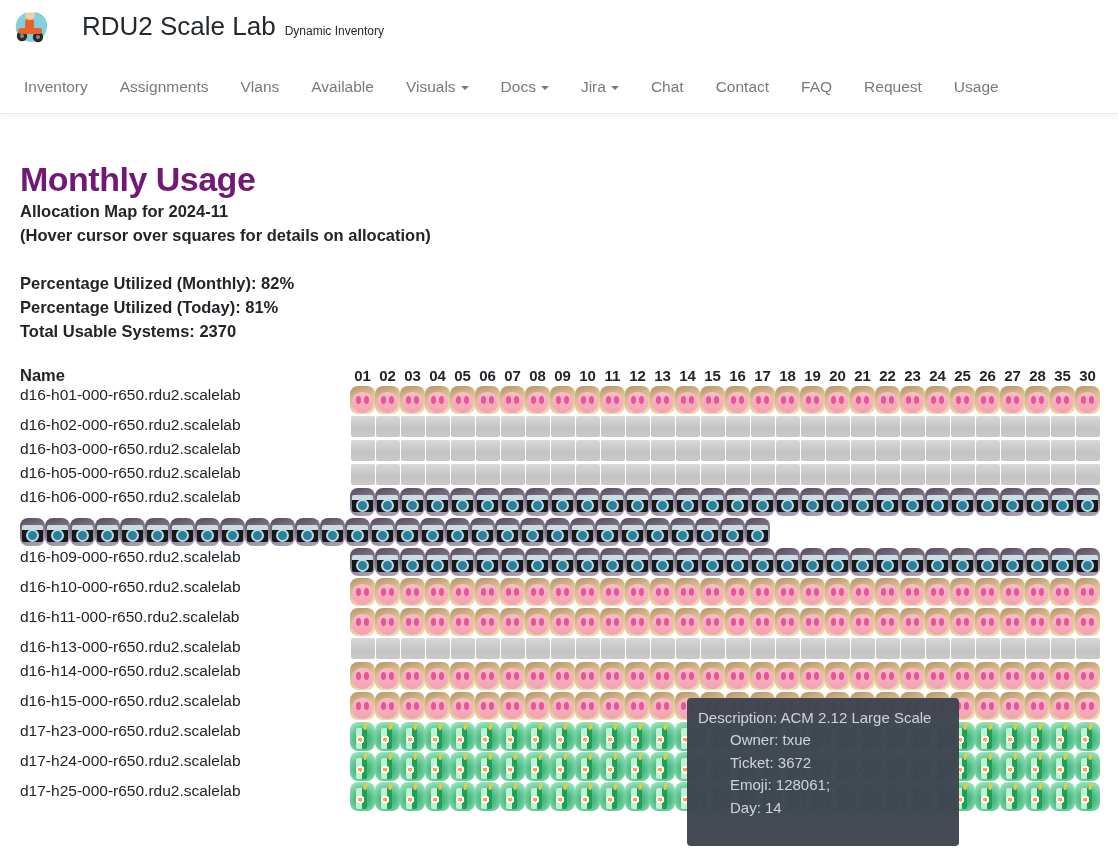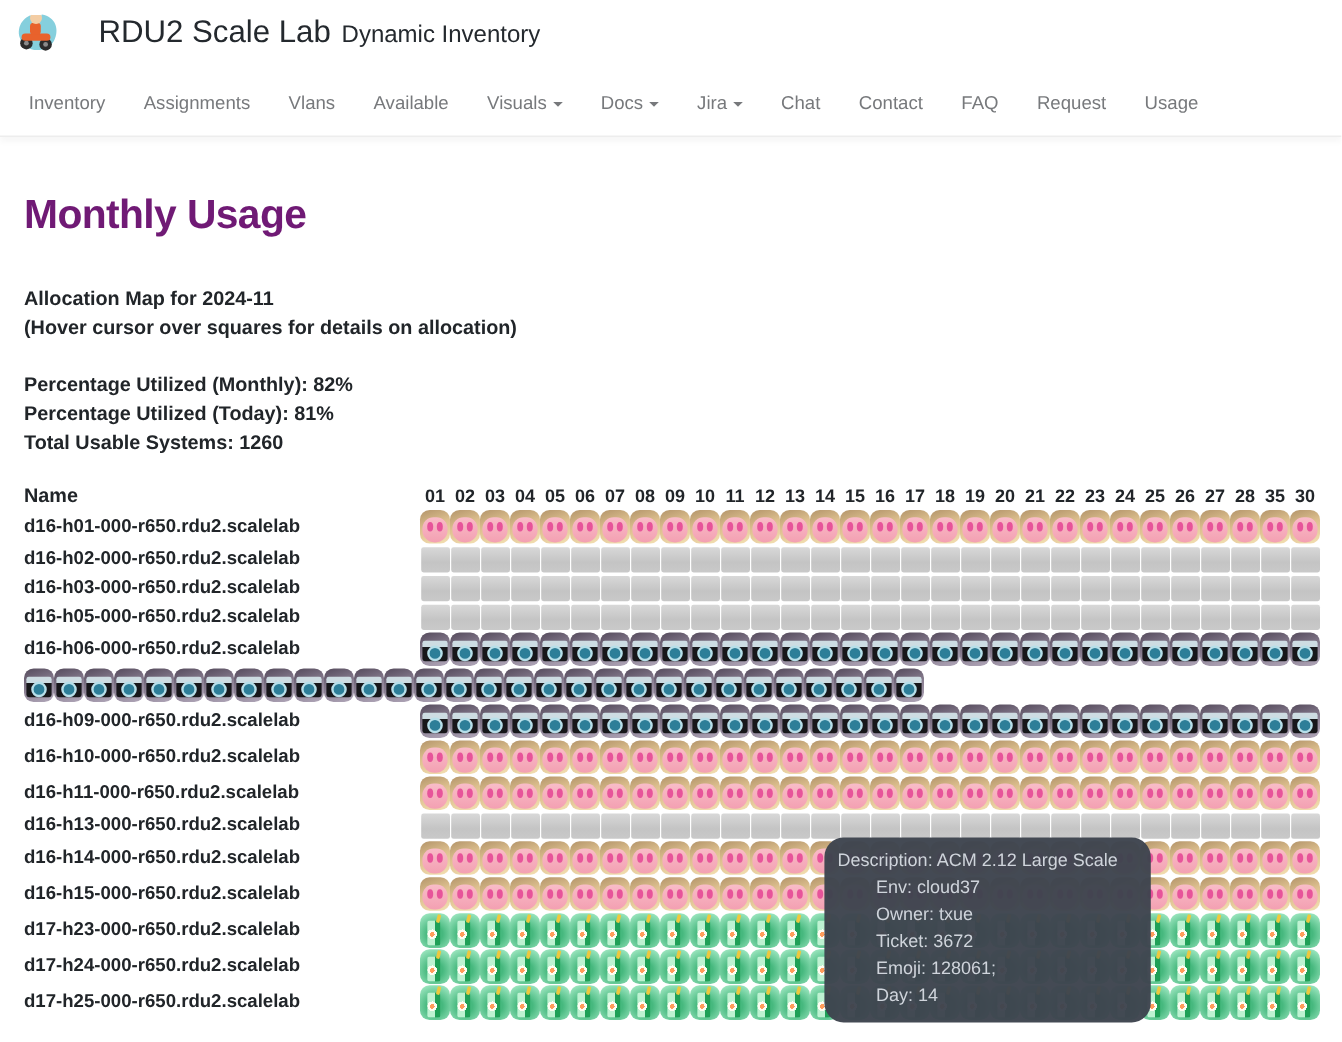--- a/index.html
+++ b/index.html
@@ -8,21 +8,21 @@
     width:1118px; height:868px; overflow:hidden; position:relative;
     background:#ffffff; color:#212529;
     font-family:"Liberation Sans", sans-serif;
   }
 
   
   .brand { display:flex; align-items:center; padding:4px 0 0 10px; height:48px; }
   .brand-logo { width:40px; height:40px; flex:0 0 auto; }
   .brand-text { display:flex; align-items:baseline; margin-left:12px; }
   .brand-title { font-size:26px; color:#24292e; }
-  .brand-sub { font-size:20px; color:#24292e; margin-left:9px; }
+  .brand-sub { font-size:12px; color:#24292e; margin-left:9px; }
 
   
   .navbar {
     display:flex; align-items:flex-end; margin-top:13px;
     padding:17px 0 17px 8px;
     border-bottom:1px solid #e9e9e9;
     box-shadow:0 4px 5px rgba(0,0,0,0.035);
   }
   .nav-item {
     color:#77797c; font-size:15.5px; padding:0 16px;
@@ -30,30 +30,30 @@
   }
   .caret {
     display:inline-block; margin-left:5px; vertical-align:2px;
     border-left:4px solid transparent; border-right:4px solid transparent;
     border-top:4px solid #77797c;
   }
 
   
   .main { padding-left:20px; }
   .page-title { font-size:34px; font-weight:700; margin:46px 0 0 0; letter-spacing:-0.5px; color:#701a75; }
-  .alloc { margin-top:38px; font-weight:700; font-size:16.5px; line-height:24px; }
+  .alloc { font-weight:700; font-size:16.5px; line-height:24px; }
   .stats { margin-top:24px; font-weight:700; font-size:16.5px; line-height:24px; }
 
   
   .table-wrap { margin-top:22px; }
   .header-row { display:flex; align-items:center; height:21px; }
   .name-col-head { width:330px; font-weight:700; font-size:16.5px; }
   .day-col { width:25px; display:flex; align-items:center; justify-content:center; flex:0 0 25px; }
   .day-head { font-weight:700; font-size:15px; color:#212529; }
-  .trow { display:flex; align-items:center;font-weight:bold; }
+  .trow { display:flex; align-items:flex-start; }
   .trow.tall { height:30px; }
   .trow.short { height:24px; }
   .name-cell { width:330px; font-size:15.5px; color:#212529; white-space:nowrap; overflow:hidden; }
 
   
   .emo { position:relative; }
 
   .e-pig-nose { width:25px; height:28px; border-radius:8px;
     background:linear-gradient(160deg,#b3946a 0%,#ddc08f 45%,#f4e0b3 100%); }
   .e-pig-nose::before { content:""; position:absolute; left:2px; right:2px; top:6px; bottom:1px;
@@ -77,21 +77,21 @@
       linear-gradient(90deg,#bef2d2 0 58%,#1fa057 58%); }
   .e-beverage-box::after { content:""; position:absolute; left:14px; top:1px; width:3px; height:7px;
     background:#ecc93f; border-radius:1px; transform:rotate(14deg); }
 
   .e-blank { width:24px; height:21px; border-radius:2px;
     background:linear-gradient(180deg,#d8d8d8 0%,#c4c4c4 60%,#c9c9c9 100%); }
 
   
   .tooltip {
     position:absolute; left:687px; top:698px; width:272px; min-height:148px;
-    background:rgba(62,68,78,0.97); border-radius:16px;
+    background:rgba(62,68,78,0.97); border-radius:4px;
     padding:9px 10px 11px 11px; color:#cfd4db;
     font-size:15px; line-height:22.4px; z-index:10;
   }
   .tip-line { white-space:nowrap; }
   .tip-line.indent { padding-left:32px; }
 </style>
 </head>
 <body>
 
 <header class="brand">
@@ -134,21 +134,21 @@
   <h1 class="page-title">Monthly Usage</h1>
 
   <div class="alloc">
     <div>Allocation Map for 2024-11</div>
     <div>(Hover cursor over squares for details on allocation)</div>
   </div>
 
   <div class="stats">
       <div>Percentage Utilized (Monthly): 82%</div>
       <div>Percentage Utilized (Today): 81%</div>
-      <div>Total Usable Systems: 1260</div>
+      <div>Total Usable Systems: 2370</div>
     </div>
 
   <div class="table-wrap">
     <div class="header-row">
       <div class="name-col-head">Name</div>
     <div class="day-col day-head">01</div>
         <div class="day-col day-head">02</div>
         <div class="day-col day-head">03</div>
         <div class="day-col day-head">04</div>
         <div class="day-col day-head">05</div>
@@ -1572,18 +1572,17 @@
           <div class="day-col">
             <div class="emo e-beverage-box"></div>
           </div>
         </div>
       </div>
   </div>
 </main>
 
 <div class="tooltip">
     <div class="tip-line">Description: ACM 2.12 Large Scale</div>
-    <div class="tip-line indent">Env: cloud37</div>
     <div class="tip-line indent">Owner: txue</div>
     <div class="tip-line indent">Ticket: 3672</div>
     <div class="tip-line indent">Emoji: 128061;</div>
     <div class="tip-line indent">Day: 14</div>
   </div>
 
 </body></html>

